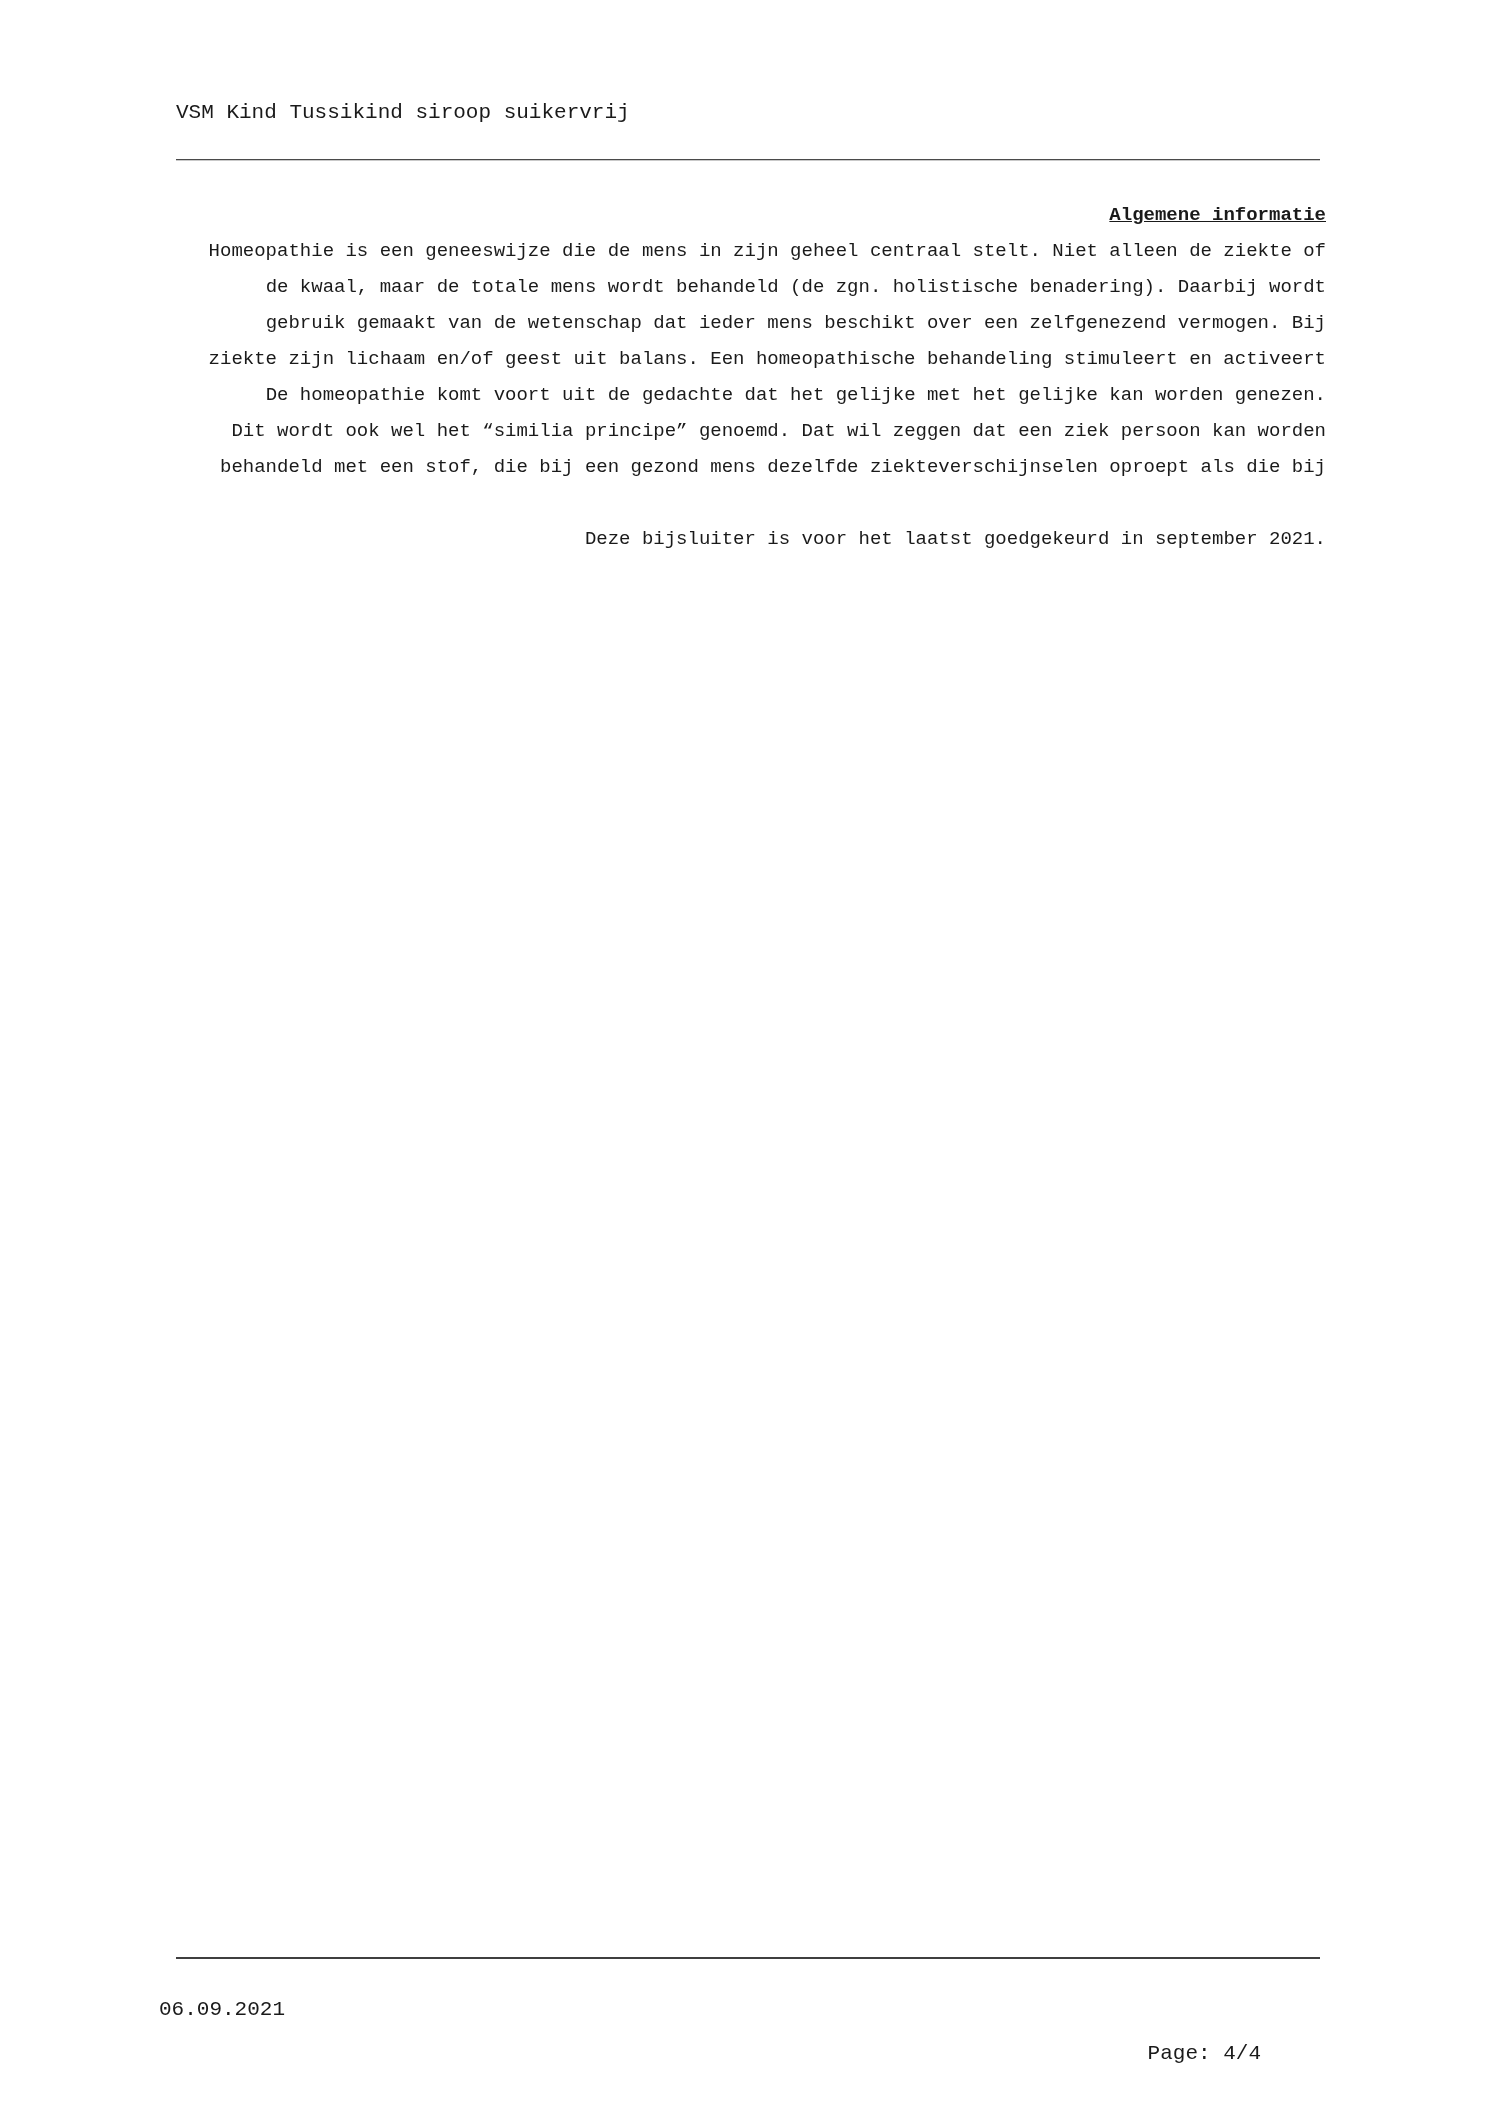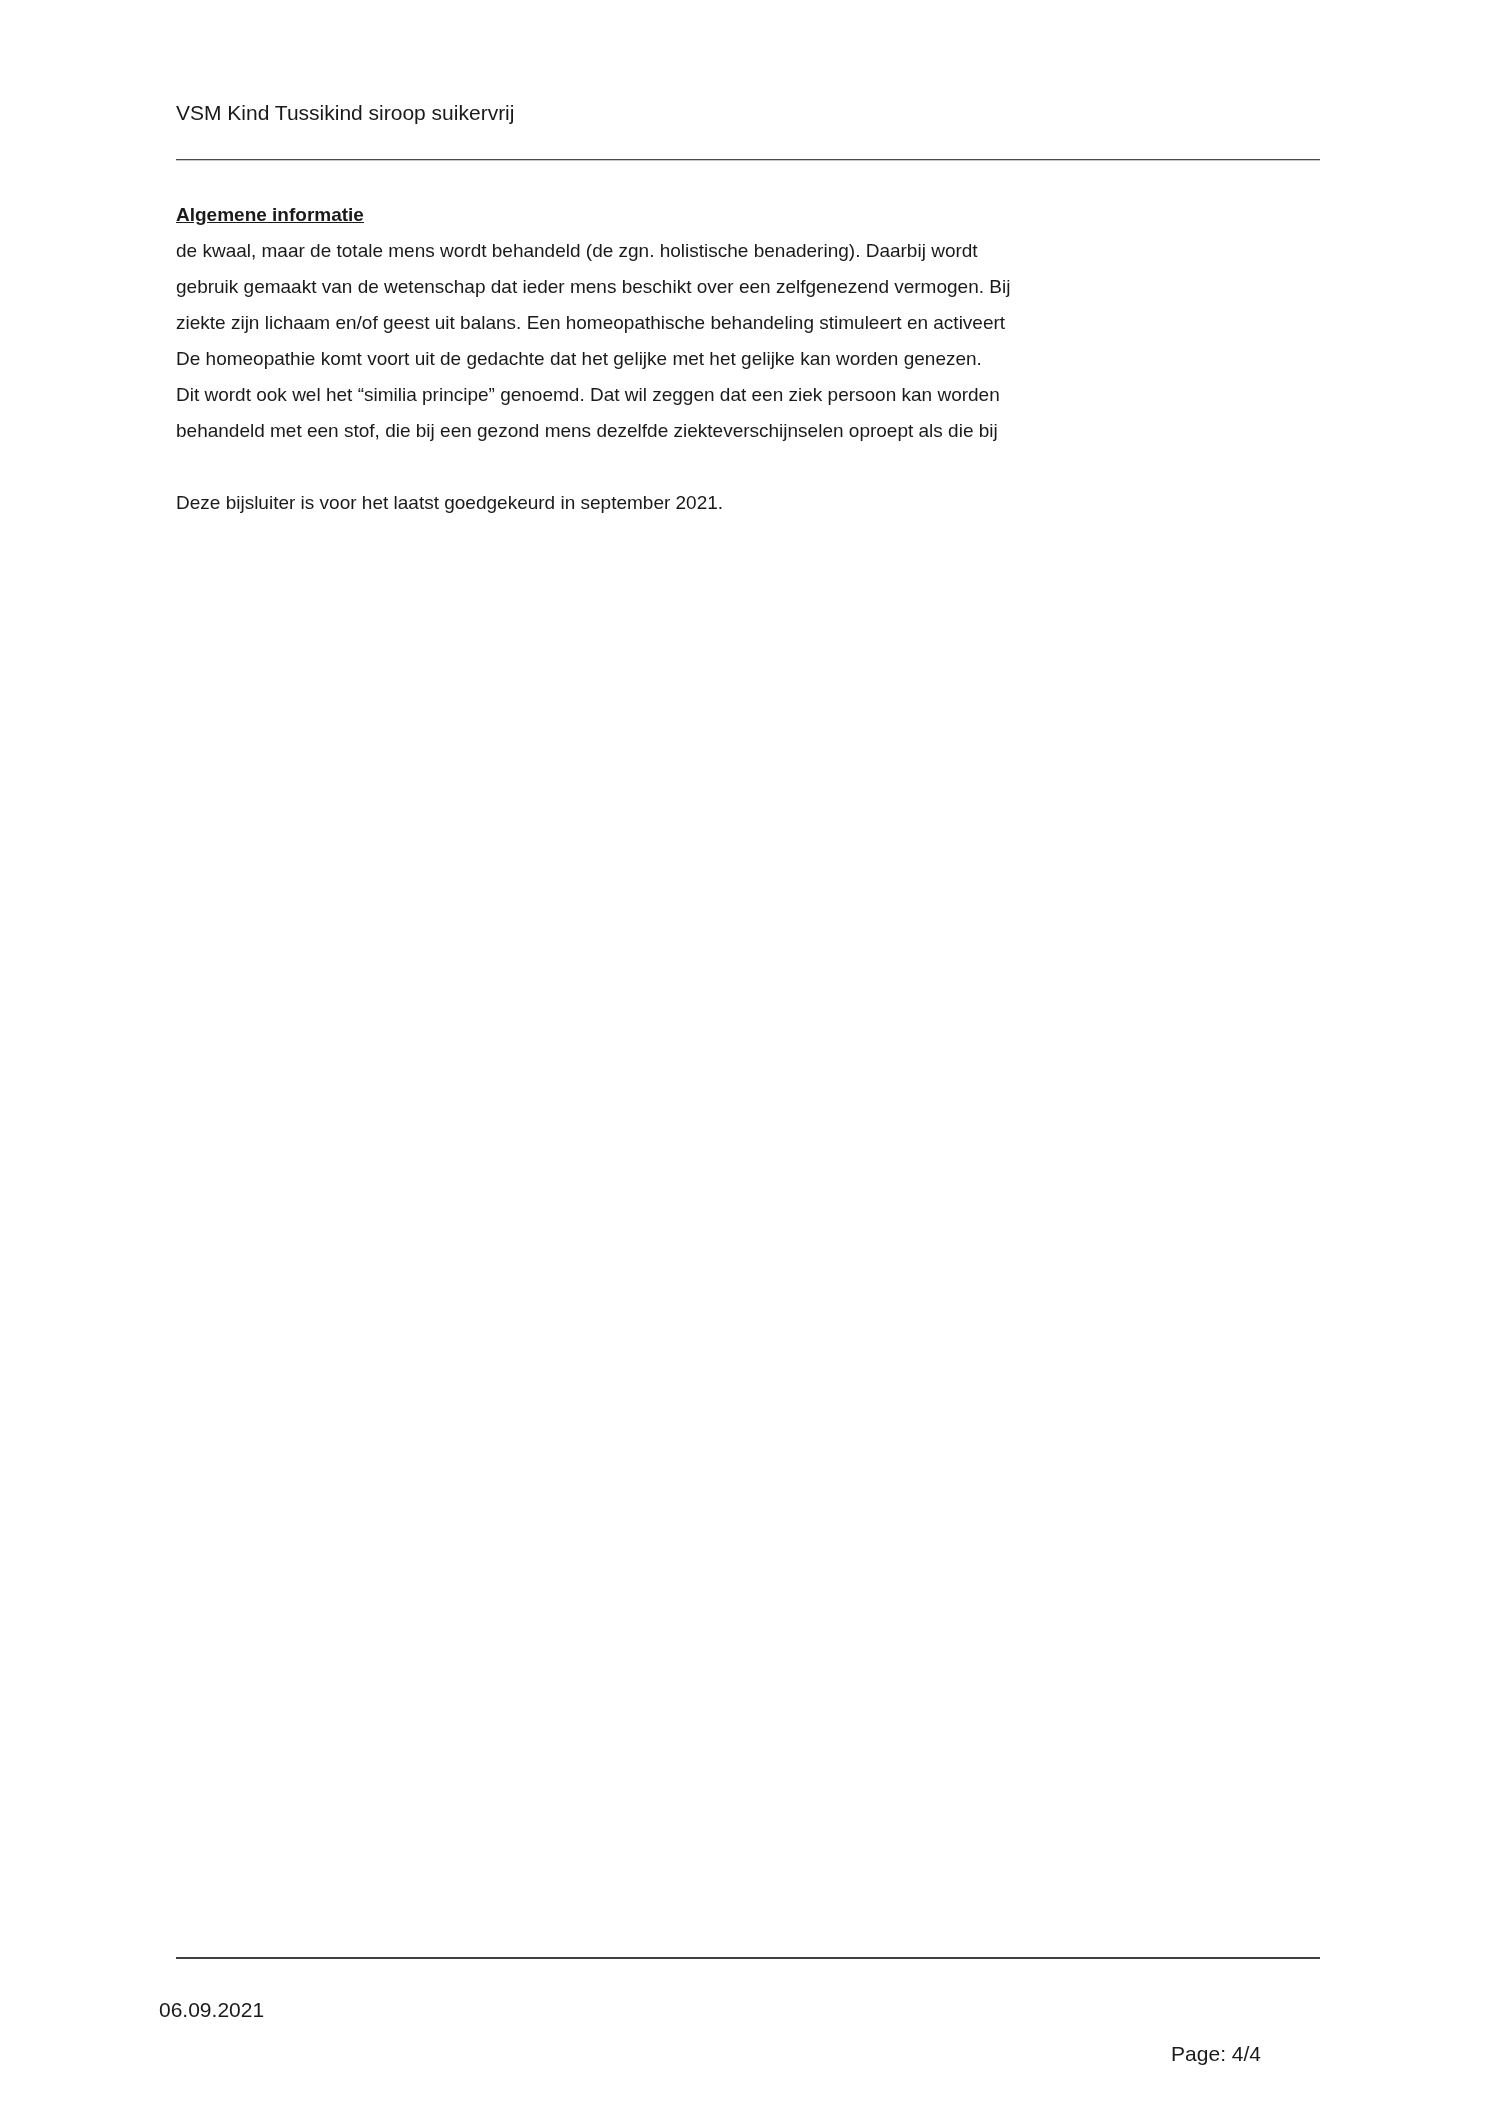--- a/index.html
+++ b/index.html
@@ -2,23 +2,24 @@
 <html><head>
 <meta charset="utf-8">
 <style>
   * { margin: 0; padding: 0; box-sizing: border-box; }
   html, body { background: #ffffff; }
   .page {
     position: relative;
     width: 1328px;
     height: 2114px;
     background: #ffffff;
-    font-family: Liberation Sans, sans-serif;
+    font-family: Liberation Mono, monospace;
     color: #1a1a1a;
     overflow: hidden;
+    text-align: right;
   }
   .header-title {
     position: absolute;
     left: 176px;
     top: 99px;
     font-size: 21px;
     line-height: 28px;
     white-space: pre;
   }
   .header-rule {
@@ -85,20 +86,21 @@
 
 <div class="page">
 
   <div class="header-title">VSM Kind Tussikind siroop suikervrij</div>
 
   <div class="header-rule"></div>
 
   <div class="content">
     <div class="section-title">Algemene informatie</div>
 
+    <div class="para-line">Homeopathie is een geneeswijze die de mens in zijn geheel centraal stelt. Niet alleen de ziekte of</div>
     <div class="para-line">de kwaal, maar de totale mens wordt behandeld (de zgn. holistische benadering). Daarbij wordt</div>
     <div class="para-line">gebruik gemaakt van de wetenschap dat ieder mens beschikt over een zelfgenezend vermogen. Bij</div>
     <div class="para-line">ziekte zijn lichaam en/of geest uit balans. Een homeopathische behandeling stimuleert en activeert</div>
     <div class="para-line">De homeopathie komt voort uit de gedachte dat het gelijke met het gelijke kan worden genezen.</div>
     <div class="para-line">Dit wordt ook wel het “similia principe” genoemd. Dat wil zeggen dat een ziek persoon kan worden</div>
     <div class="para-line">behandeld met een stof, die bij een gezond mens dezelfde ziekteverschijnselen oproept als die bij</div>
 
     <div class="spacer-line"></div>
 
     <div class="approval-note">Deze bijsluiter is voor het laatst goedgekeurd in september 2021.</div>

